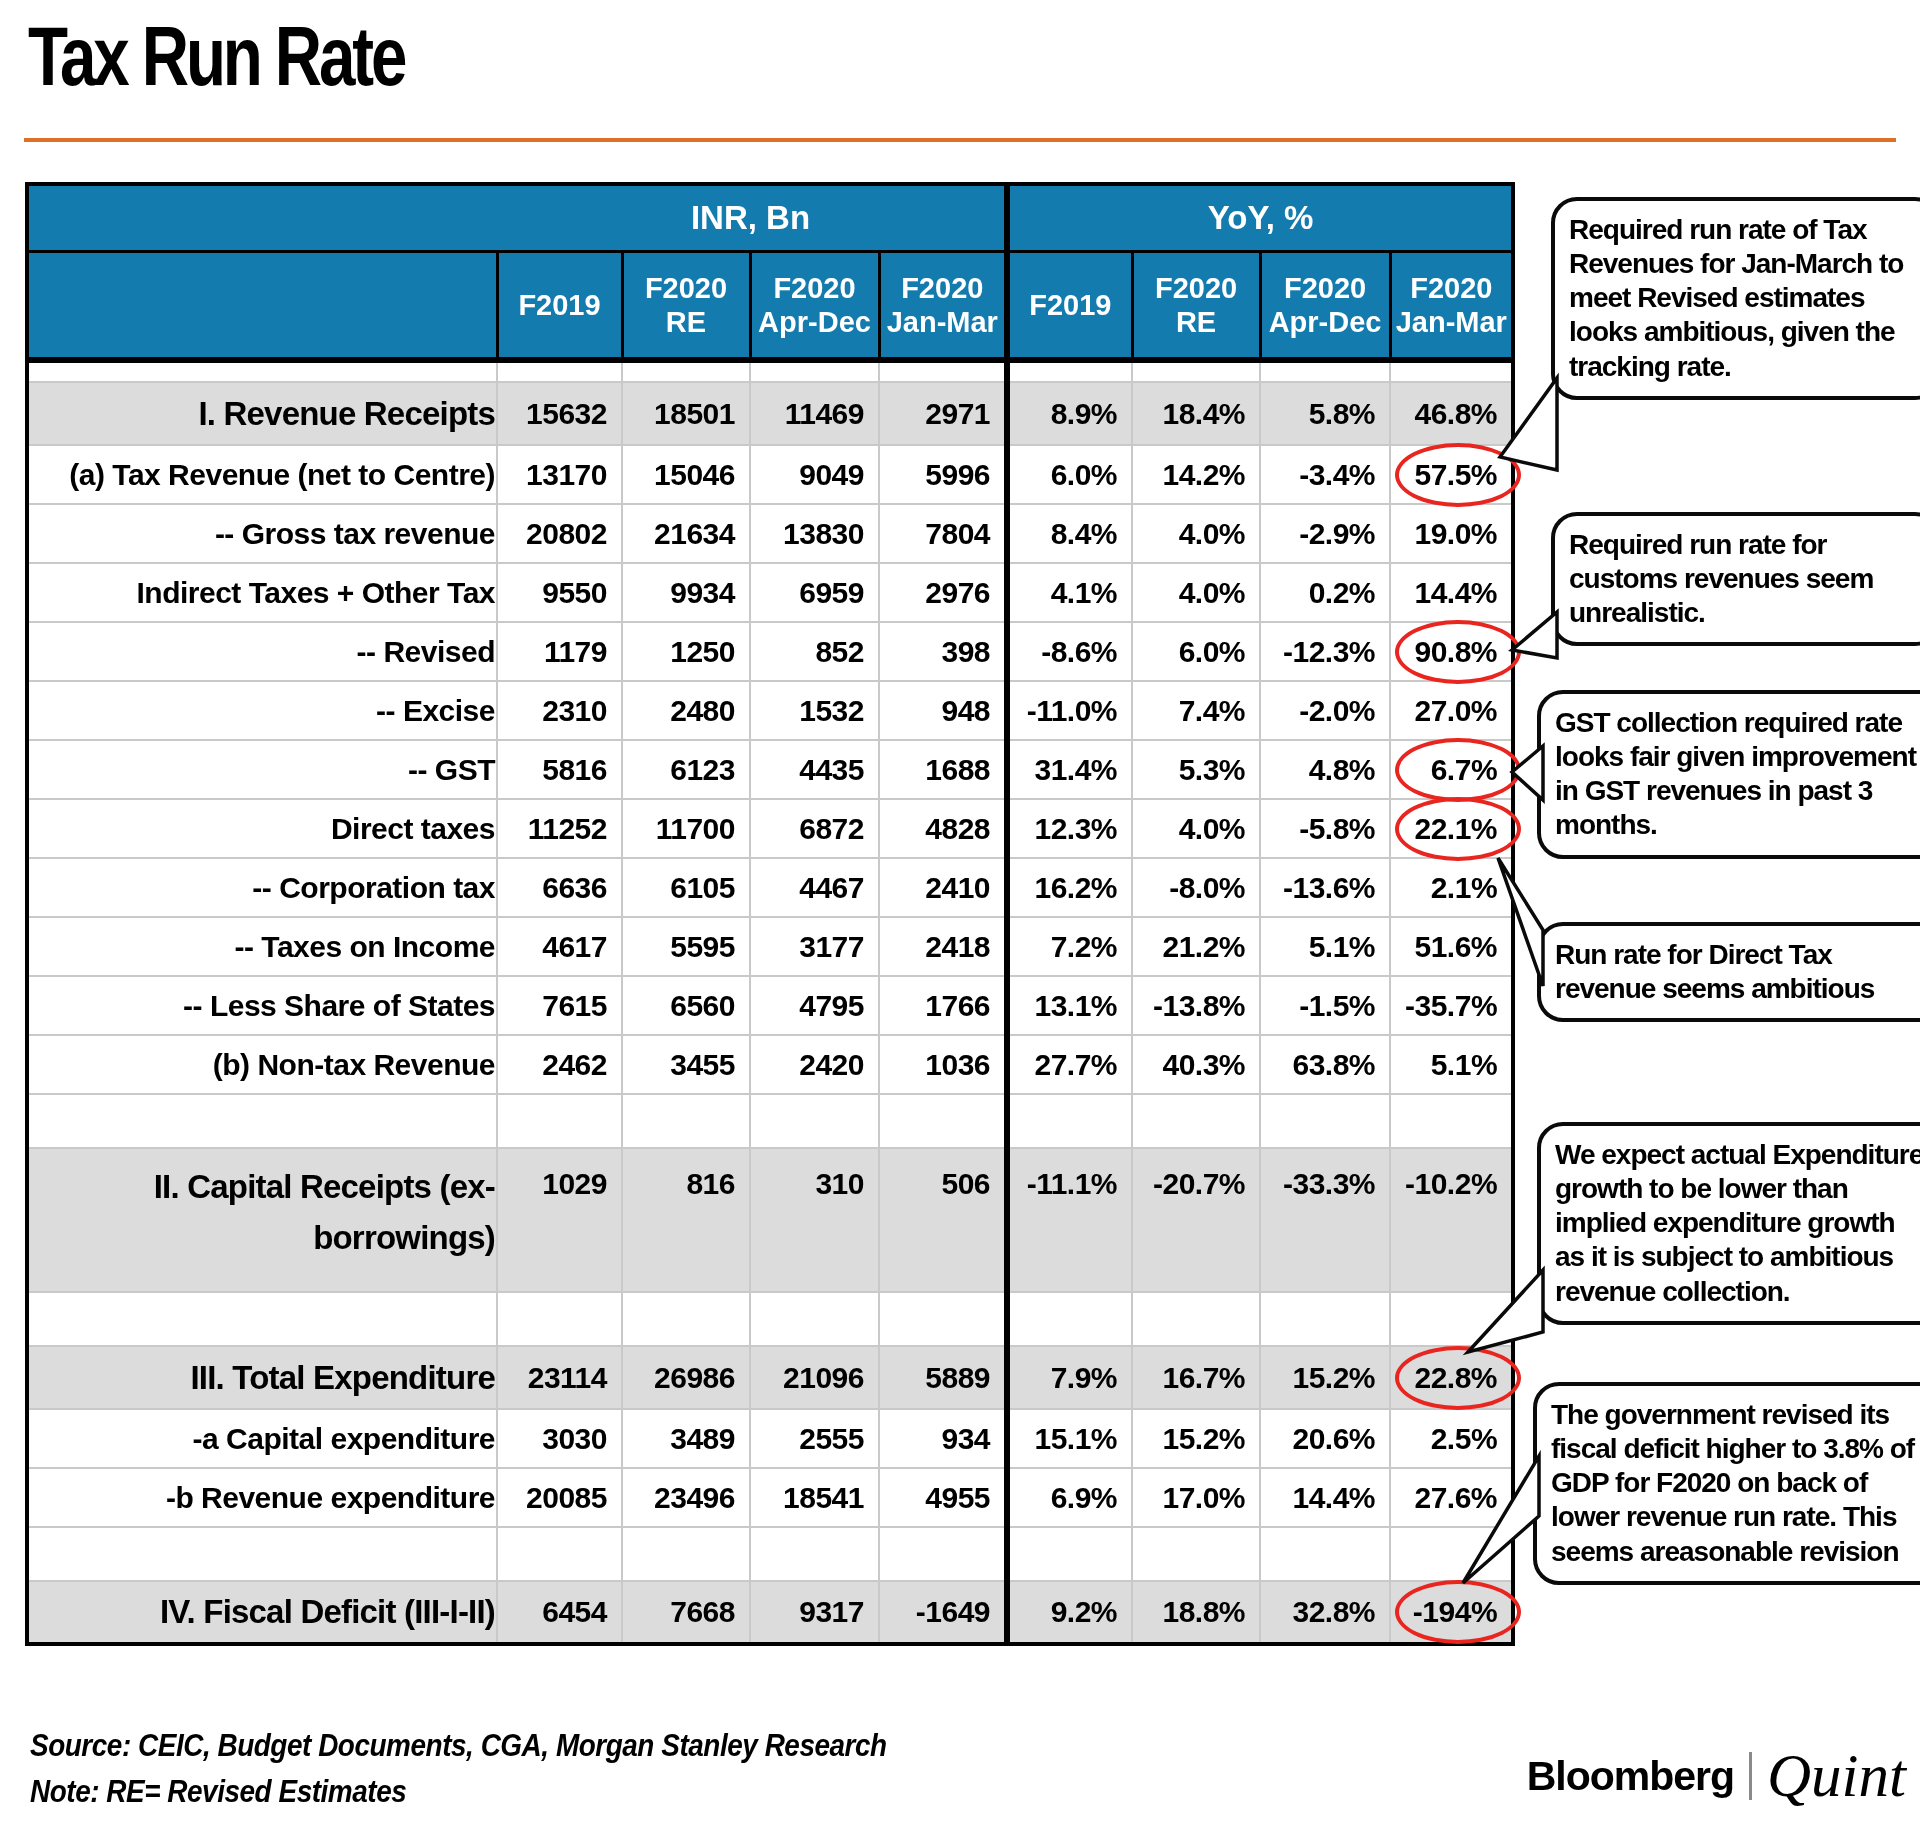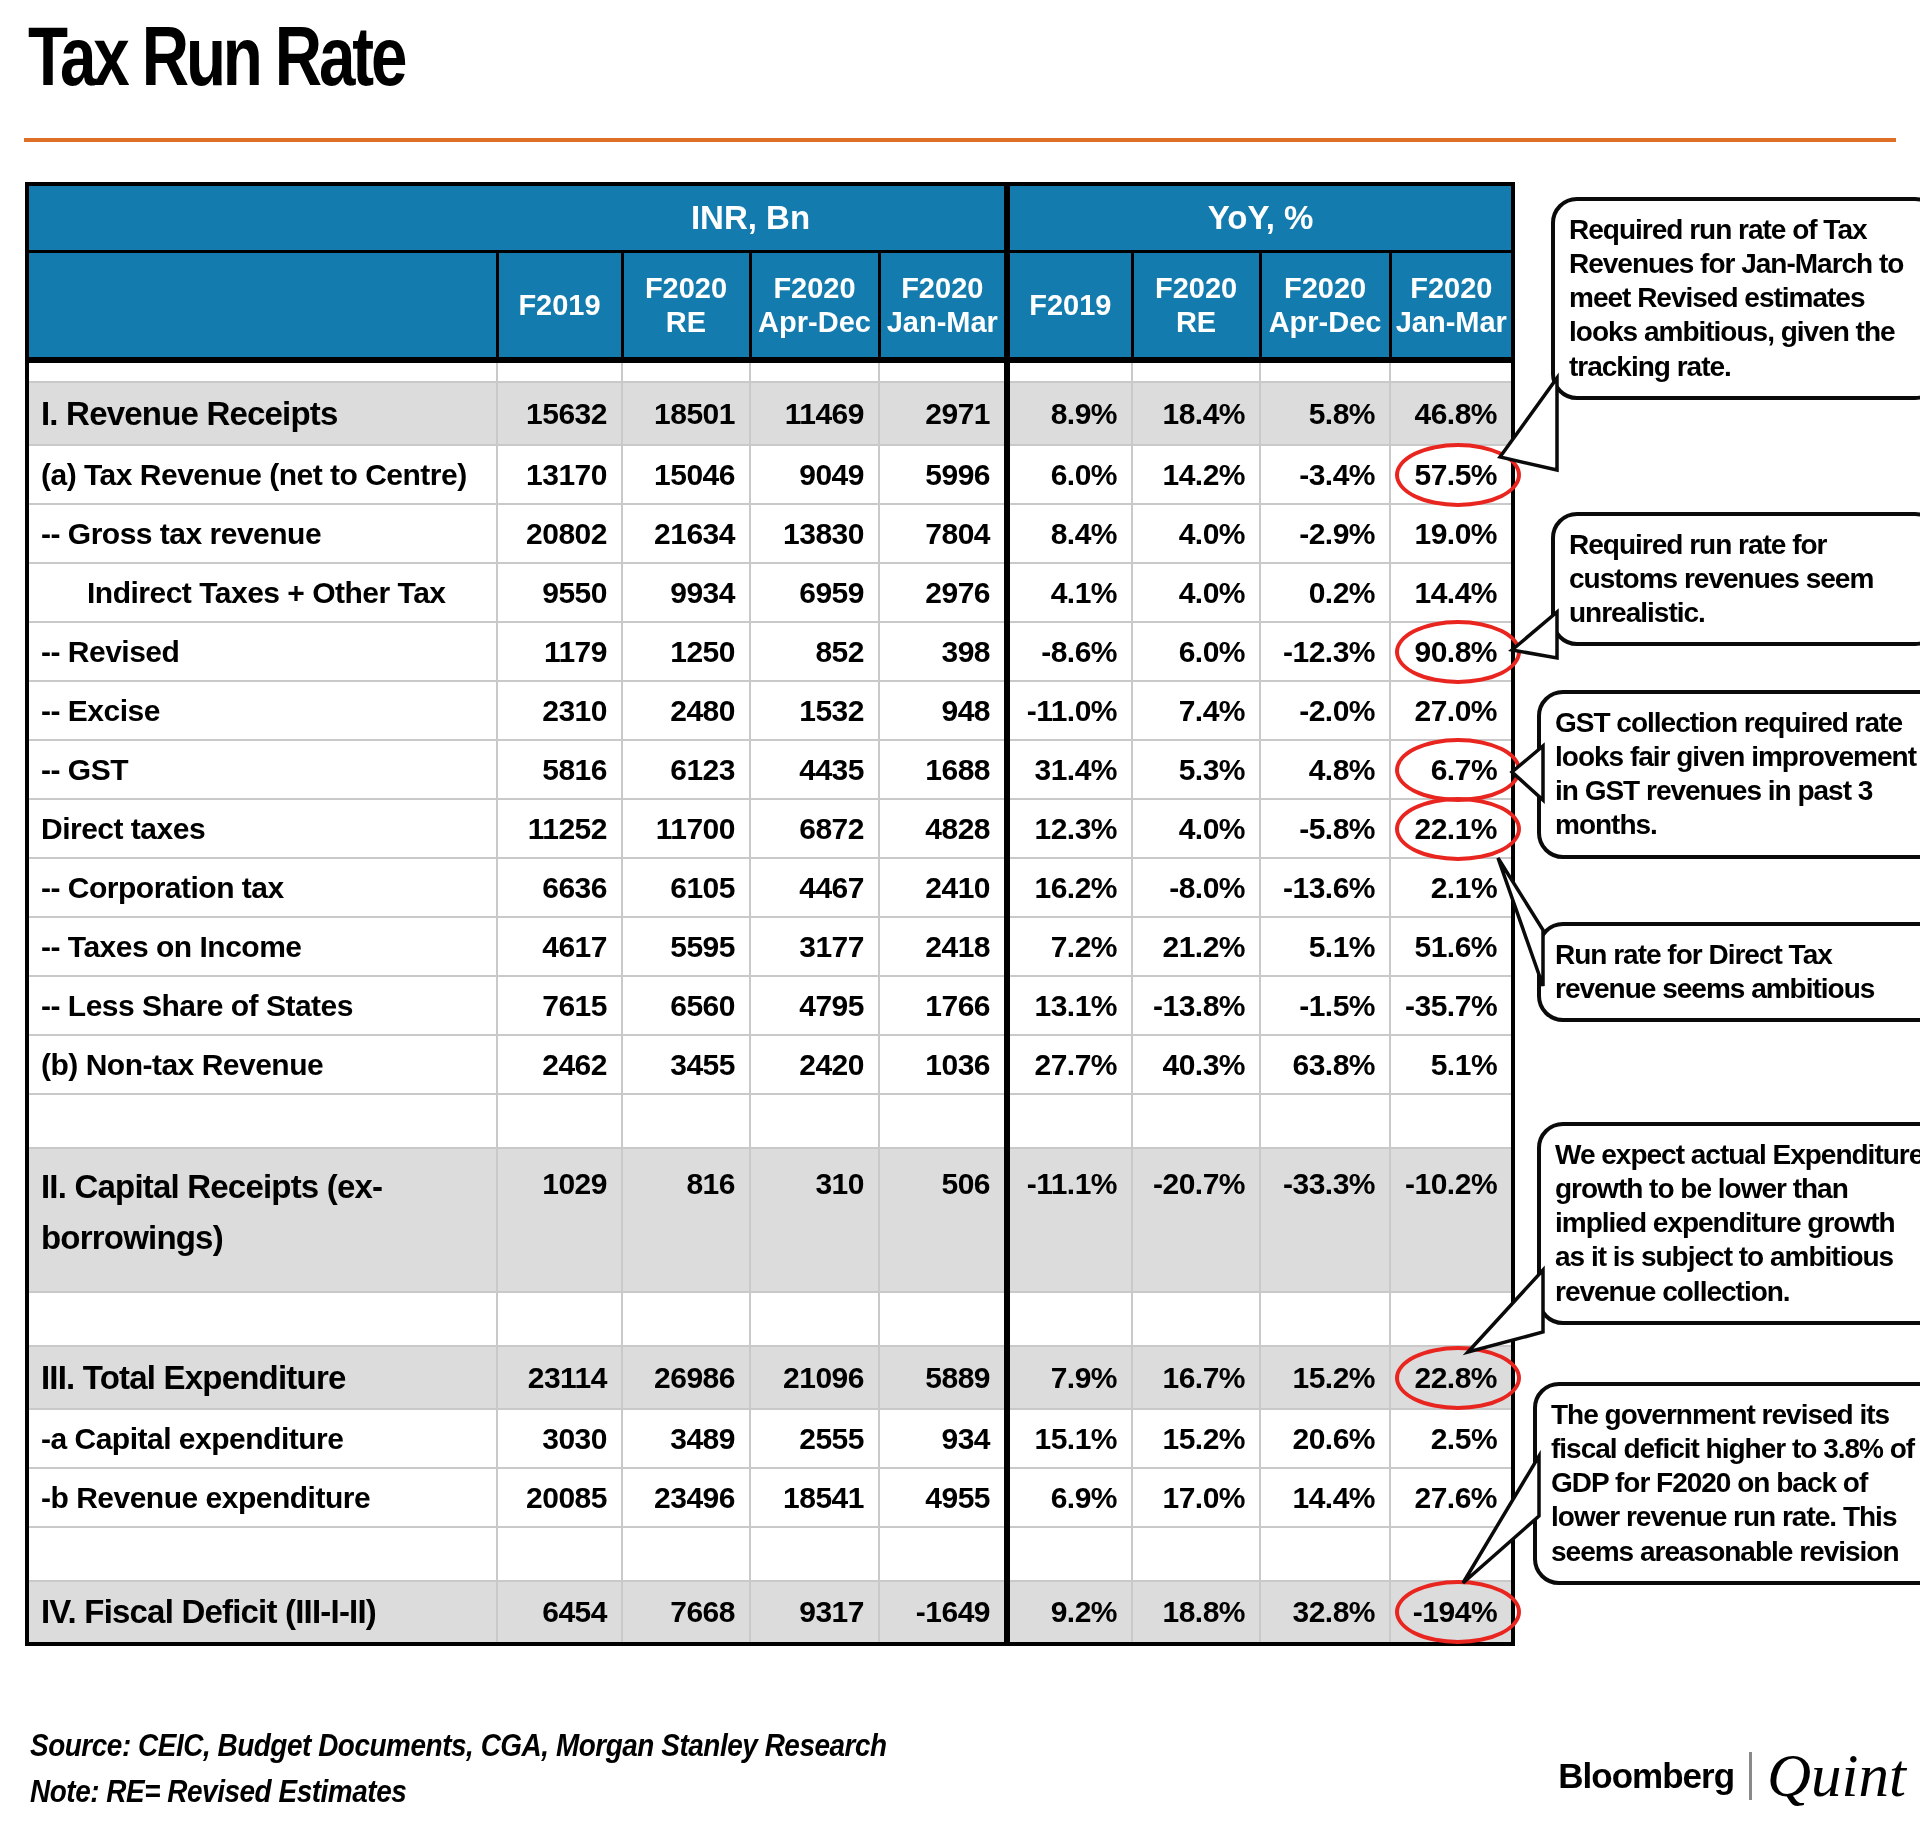--- a/index.html
+++ b/index.html
@@ -20,21 +20,21 @@
   tr.cols-row th{font-size:29px;height:104px;line-height:1.18;border-top:3px solid #000;}
   tr.cols-row th{border-left:3px solid #000;}
   tr.cols-row th.corner{border-left:none;}
   th.thick-left, td.first-yoy{border-left:6px solid #000 !important;}
   tr.group-row th.thick-left{border-left:6px solid #000;}
   thead tr.cols-row th{border-bottom:6px solid #000;}
   #main-table{border:4px solid #000;}
 
   tbody td{border-left:2px solid #c9c9c9;border-top:2px solid #c9c9c9;
     font-weight:bold;font-size:30px;letter-spacing:-0.5px;vertical-align:middle;}
-  tbody td.lab{border-left:none;text-align:left;padding-left:12px;}
+  tbody td.lab{border-left:none;text-align:right;padding-left:12px;}
   tbody td.num{text-align:right;padding-right:14px;}
   tbody tr:first-child td{border-top:none;}
   tr.row-spacer{height:22px;}
   tr.row-blank{height:54px;}
   tr.row-normal,tr.row-indent{height:59px;}
   tr.row-section{height:63px;}
   tr.row-section-tall{height:144px;}
   tr.row-indent td.lab{padding-left:58px;}
   tr.row-section td,tr.row-section-tall td{background:#dcdcdc;}
   tr.row-section td.lab,tr.row-section-tall td.lab{font-size:33px;letter-spacing:-0.8px;}
@@ -59,21 +59,21 @@
   .tail{fill:#fff;stroke:#0a0a0a;stroke-width:3.5;}
 
   
   #source-line,#note-line{position:absolute;left:30px;font-size:31px;font-style:italic;
     font-weight:bold;letter-spacing:-0.5px;transform:scaleX(0.9);transform-origin:0 50%;white-space:nowrap;}
   #source-line{top:1728px;}
   #note-line{top:1774px;}
 
   
   #logo{position:absolute;right:14px;top:1748px;display:flex;align-items:center;height:56px;}
-  #logo-bloomberg{font-size:35px;font-weight:bold;letter-spacing:-1px;}
+  #logo-bloomberg{font-size:41px;font-weight:bold;letter-spacing:-1px;}
   #logo-divider{width:3px;height:48px;background:#8a8a8a;margin:0 15px;}
   #logo-quint{font-family:"Liberation Serif","DejaVu Serif",serif;font-style:italic;font-size:61px;}
 </style>
 </head>
 <body>
 
 <div id="canvas">
 
   <div id="page-title">Tax Run Rate</div>
   <div id="title-rule"></div>

